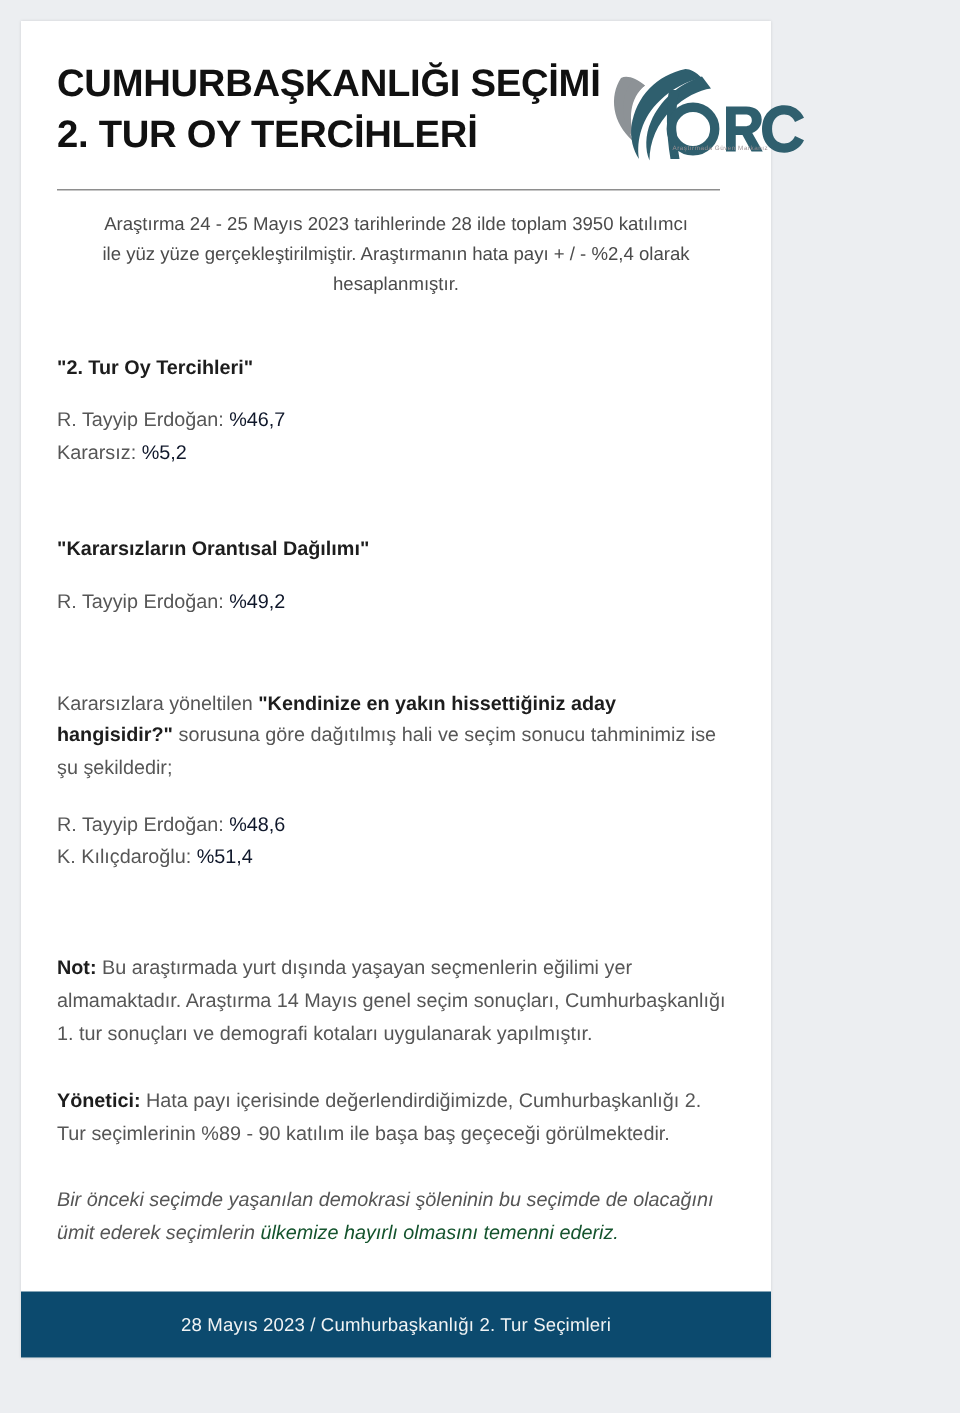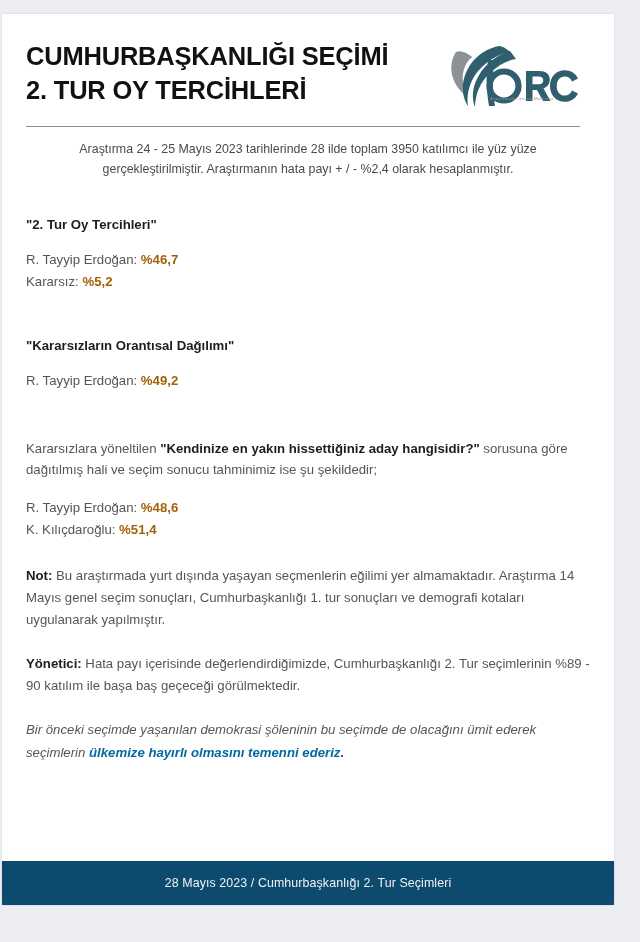--- a/index.html
+++ b/index.html
@@ -9,23 +9,23 @@
   body {
     width: 640px;
     height: 942px;
     background: #eceef1;
     font-family: "Liberation Sans", sans-serif;
     overflow: hidden;
   }
 
   .page-card {
     position: absolute;
-    left: 2px;
+    left: 14px;
     top: 14px;
-    width: 612px;
+    width: 500px;
     height: 891px;
     background: #ffffff;
     box-shadow: 0 0 2px rgba(0,0,0,0.12);
     box-sizing: border-box;
   }
 
   .card-body {
     padding: 24px 24px 0 24px;
     box-sizing: border-box;
   }
@@ -91,57 +91,57 @@
   }
   .section-head.tight { margin-top: 46px; }
 
   .result-list { margin-top: 17px; }
   .result-row {
     font-size: 13.2px;
     line-height: 1.63;
     color: #565656;
   }
   .result-row b {
-    color: #a16207;
-    font-weight: bold;
+    color: #0f172a;
+    font-weight: normal;
   }
 
   .question-para {
     margin-top: 46px;
     font-size: 13.2px;
     line-height: 1.62;
     color: #565656;
   }
   .question-para b {
     color: #1d1d1d;
     font-weight: bold;
   }
 
-  .note-block { margin-top: 24px; }
+  .note-block { margin-top: 52px; }
   .note-para {
     font-size: 13.2px;
     line-height: 1.68;
     color: #565656;
     margin-top: 22px;
   }
   .note-para:first-child { margin-top: 0; }
   .note-para b {
     color: #1d1d1d;
     font-weight: bold;
   }
   .closing-para {
     margin-top: 22px;
     font-size: 13.2px;
     line-height: 1.68;
     color: #565656;
     font-style: italic;
   }
   .closing-para b {
-    color: #0369a1;
-    font-weight: bold;
+    color: #14532d;
+    font-weight: normal;
     font-style: italic;
   }
 
   
   .footer-bar {
     position: absolute;
     left: 0;
     bottom: 0;
     width: 100%;
     height: 44px;

